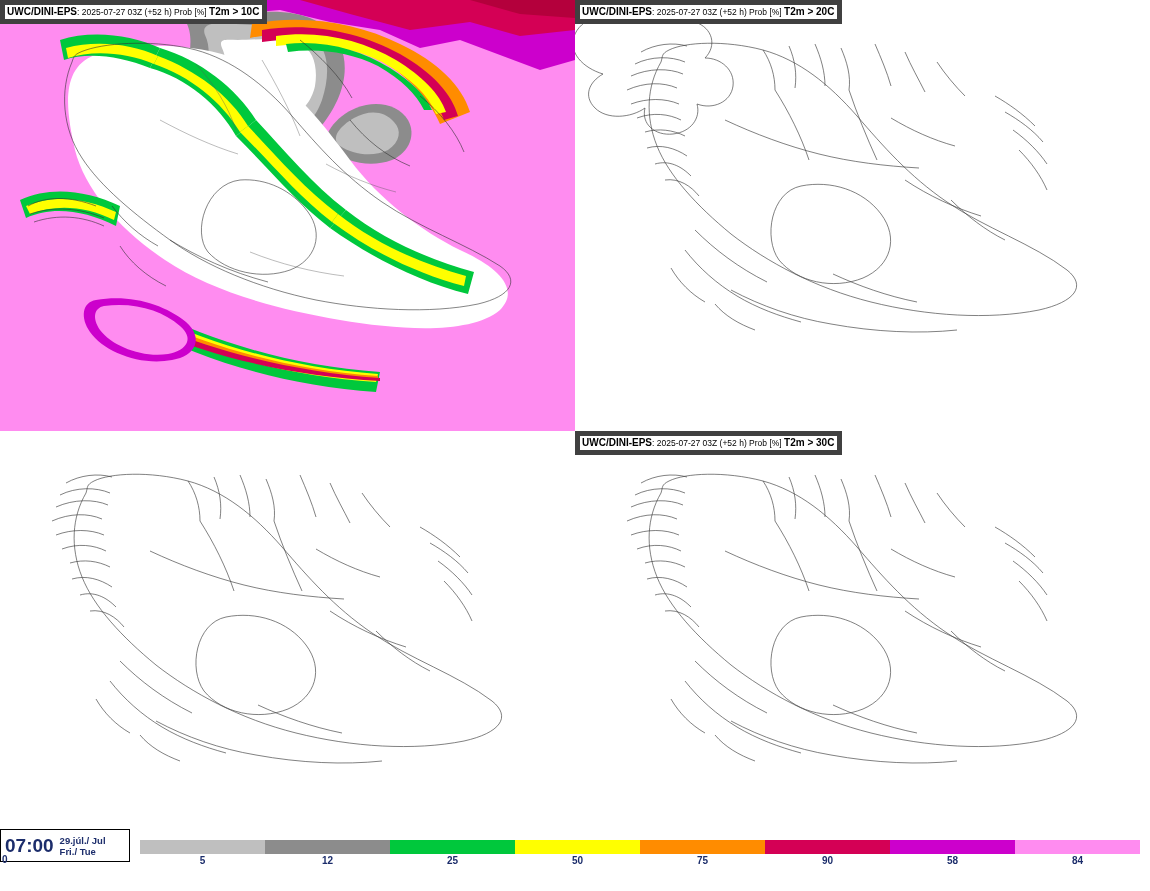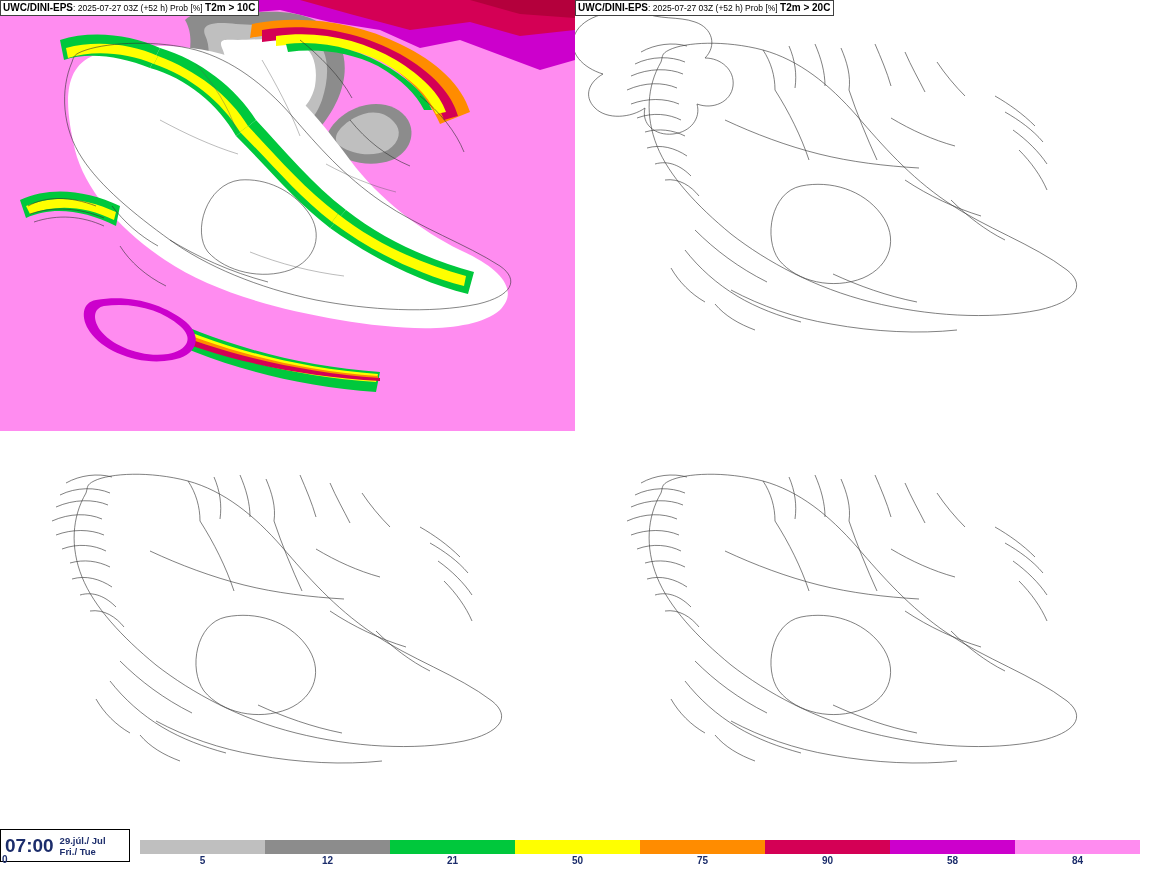--- a/index.html
+++ b/index.html
@@ -34,21 +34,21 @@
     left: 0; top: 0;
     width: 100%;
     height: 100%;
   }
   .panel-title {
     position: absolute;
     left: 0;
     top: 0;
     z-index: 5;
     background: #ffffff;
-    border: 1px solid #404040;
+    border: 5px solid #404040;
     padding: 1px 3px 1px 2px;
     font-size: 10px;
     line-height: 11px;
     white-space: nowrap;
     color: #000000;
   }
   .panel-title .model {
     font-weight: bold;
     font-size: 10px;
   }
@@ -281,20 +281,23 @@
         <path d="M200,90 C214,112 226,136 234,160 M274,90 C282,114 292,138 302,160"></path>
         <path d="M226,186 C256,180 288,190 306,214 C324,238 316,266 288,278 C258,290 222,282 204,260 C188,238 196,192 226,186 Z"></path>
         <path d="M120,230 C140,250 164,268 192,282 M330,180 C354,196 380,208 406,216"></path>
         <path d="M258,274 C284,286 312,296 342,302 M156,290 C186,306 220,318 256,324 C300,332 344,334 382,330"></path>
         <path d="M110,250 C124,268 142,284 162,296 C182,308 204,316 226,322"></path>
         <path d="M96,268 C104,282 116,294 130,302 M140,304 C150,316 164,324 180,330"></path>
         <path d="M376,200 C392,216 410,230 430,240"></path>
         <path d="M316,118 C336,130 358,140 380,146"></path>
       </g>
     </svg>
+    <div class="panel-title">
+      <span class="model">UWC/DINI-EPS</span><span class="runinfo">: 2025-07-27 03Z (+52 h) Prob [%] </span><span class="param">T2m &gt; 30C</span>
+    </div>
   </div>
 
 </div>
 
 <div class="bottom">
 
   <div class="timebox">
     <div class="clock">07:00</div>
     <div class="datewrap">
       <div>29.júl./ Jul</div>
@@ -311,21 +314,21 @@
         <div style="background: rgb(0, 200, 60); flex: 1 1 0px;"></div>
         <div style="background: rgb(255, 255, 0); flex: 1 1 0px;"></div>
         <div style="background: rgb(255, 140, 0); flex: 1 1 0px;"></div>
         <div style="background: rgb(212, 0, 85); flex: 1 1 0px;"></div>
         <div style="background: rgb(204, 0, 204); flex: 1 1 0px;"></div>
         <div style="background: rgb(255, 140, 240); flex: 1 1 0px;"></div>
       </div>
     <div class="cbar-ticklabels" id="cbar-ticks">
         <span style="left: 6.25%;">5</span>
         <span style="left: 18.75%;">12</span>
-        <span style="left: 31.25%;">21</span>
+        <span style="left: 31.25%;">25</span>
         <span style="left: 43.75%;">50</span>
         <span style="left: 56.25%;">75</span>
         <span style="left: 68.75%;">90</span>
         <span style="left: 81.25%;">58</span>
         <span style="left: 93.75%;">84</span>
       </div>
   </div>
 
 </div>
 

